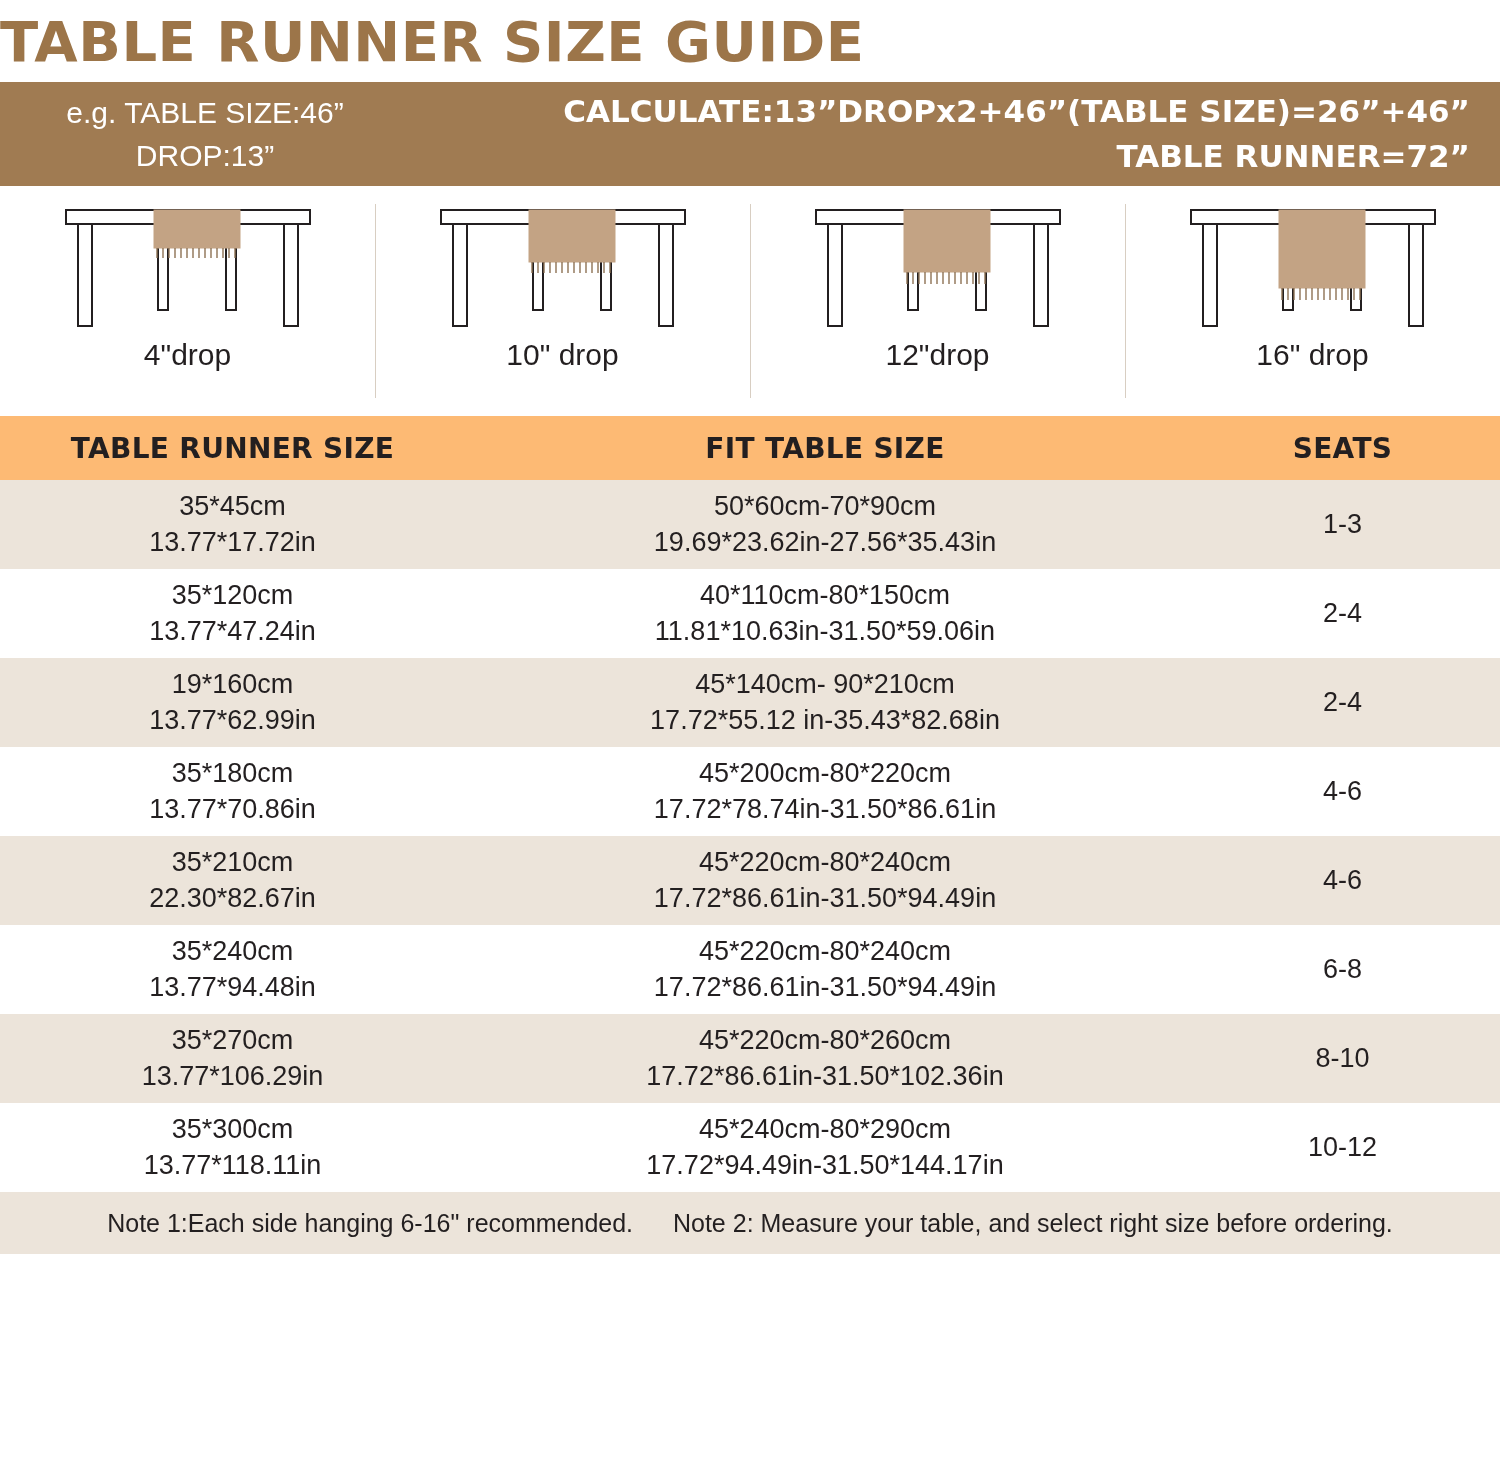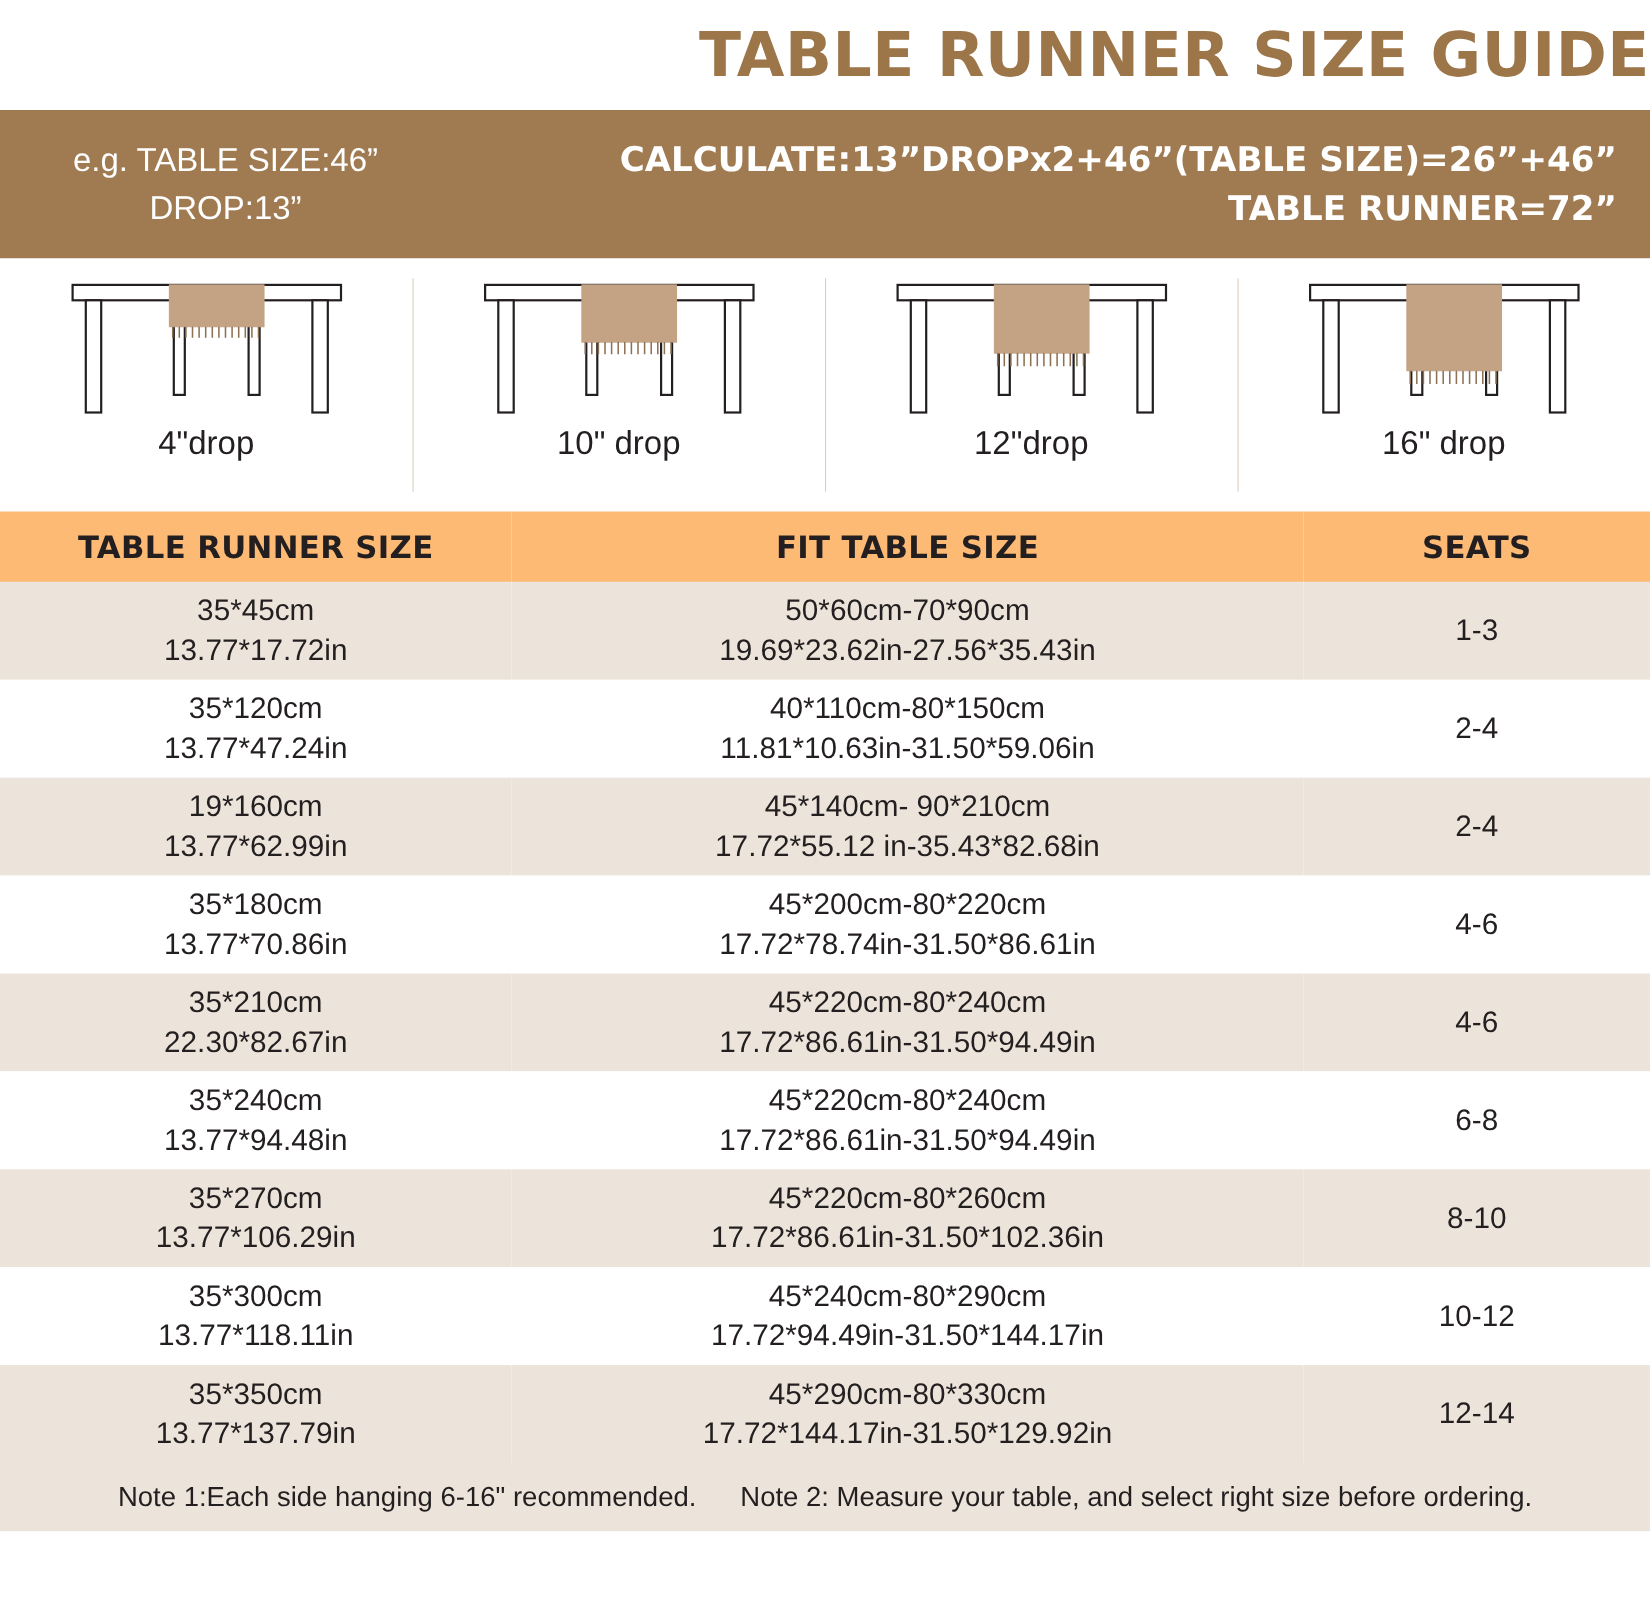--- a/index.html
+++ b/index.html
@@ -11,40 +11,40 @@
   body {
     width: 1500px;
     height: 1458px;
     font-family: "Liberation Sans", sans-serif;
     color: #231f20;
     overflow: hidden;
   }
 
   
   .title-bar {
-    height: 100px;
+    height: 82px;
     display: flex;
     align-items: center;
-    justify-content: flex-end;
+    justify-content: flex-start;
     background: #ffffff;
   }
   .title-bar h1 {
     margin: 0;
     font-size: 56px;
     font-weight: bold;
     letter-spacing: 0.5px;
     color: #9c7549;
     font-family: "DejaVu Sans", sans-serif;
   }
 
   
   .calc-band {
     background: #a07b52;
     color: #ffffff;
-    height: 135px;
+    height: 104px;
     display: flex;
     align-items: center;
     padding: 0 30px;
   }
   .calc-left {
     width: 350px;
     font-size: 30px;
     line-height: 1.45;
     text-align: center;
     font-family: "Liberation Sans", sans-serif;
@@ -361,31 +361,20 @@
       <td>
         <span class="cell-line">35*300cm</span>
         <span class="cell-line">13.77*118.11in</span>
       </td>
       <td>
         <span class="cell-line">45*240cm-80*290cm</span>
         <span class="cell-line">17.72*94.49in-31.50*144.17in</span>
       </td>
       <td>10-12</td>
     </tr>
-    <tr class="odd">
-      <td>
-        <span class="cell-line">35*350cm</span>
-        <span class="cell-line">13.77*137.79in</span>
-      </td>
-      <td>
-        <span class="cell-line">45*290cm-80*330cm</span>
-        <span class="cell-line">17.72*144.17in-31.50*129.92in</span>
-      </td>
-      <td>12-14</td>
-    </tr>
   </tbody>
 </table>
 
 <div class="notes">
   <div class="notes-inner">
     <span>Note 1:Each side hanging 6-16" recommended.</span>
     <span class="note-gap"></span>
     <span>Note 2: Measure your table, and select right size before ordering.</span>
   </div>
 </div>

